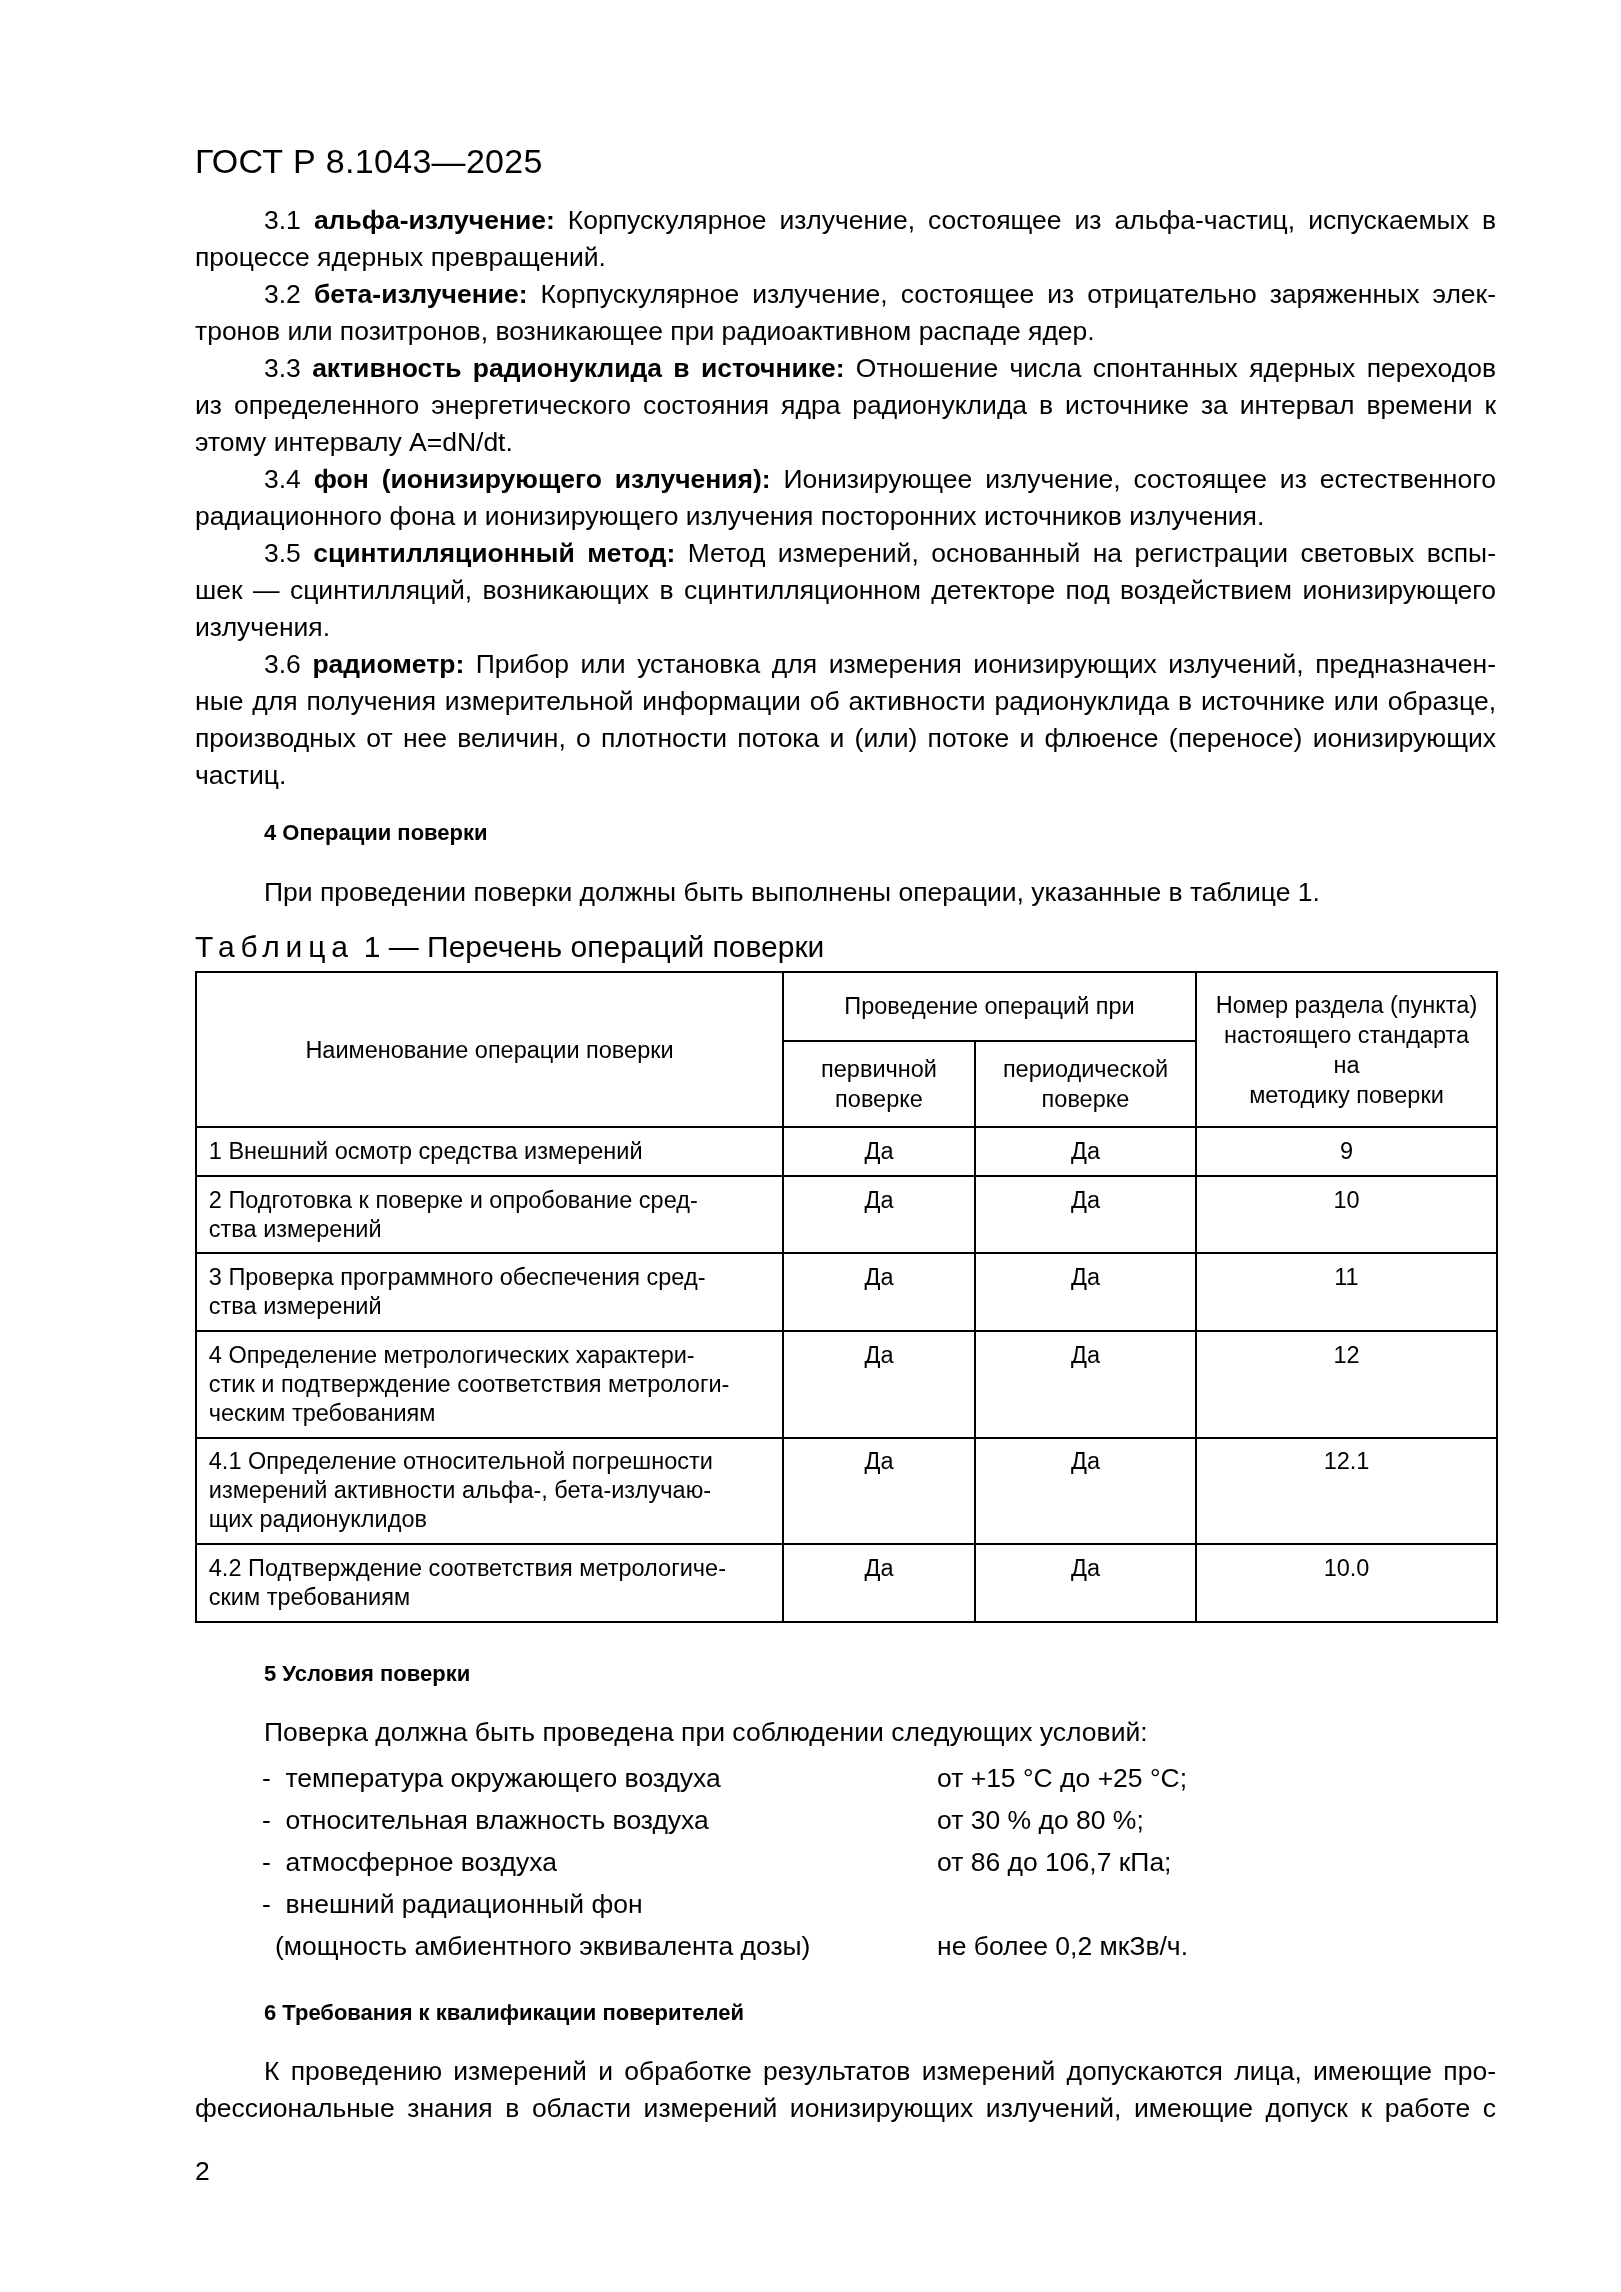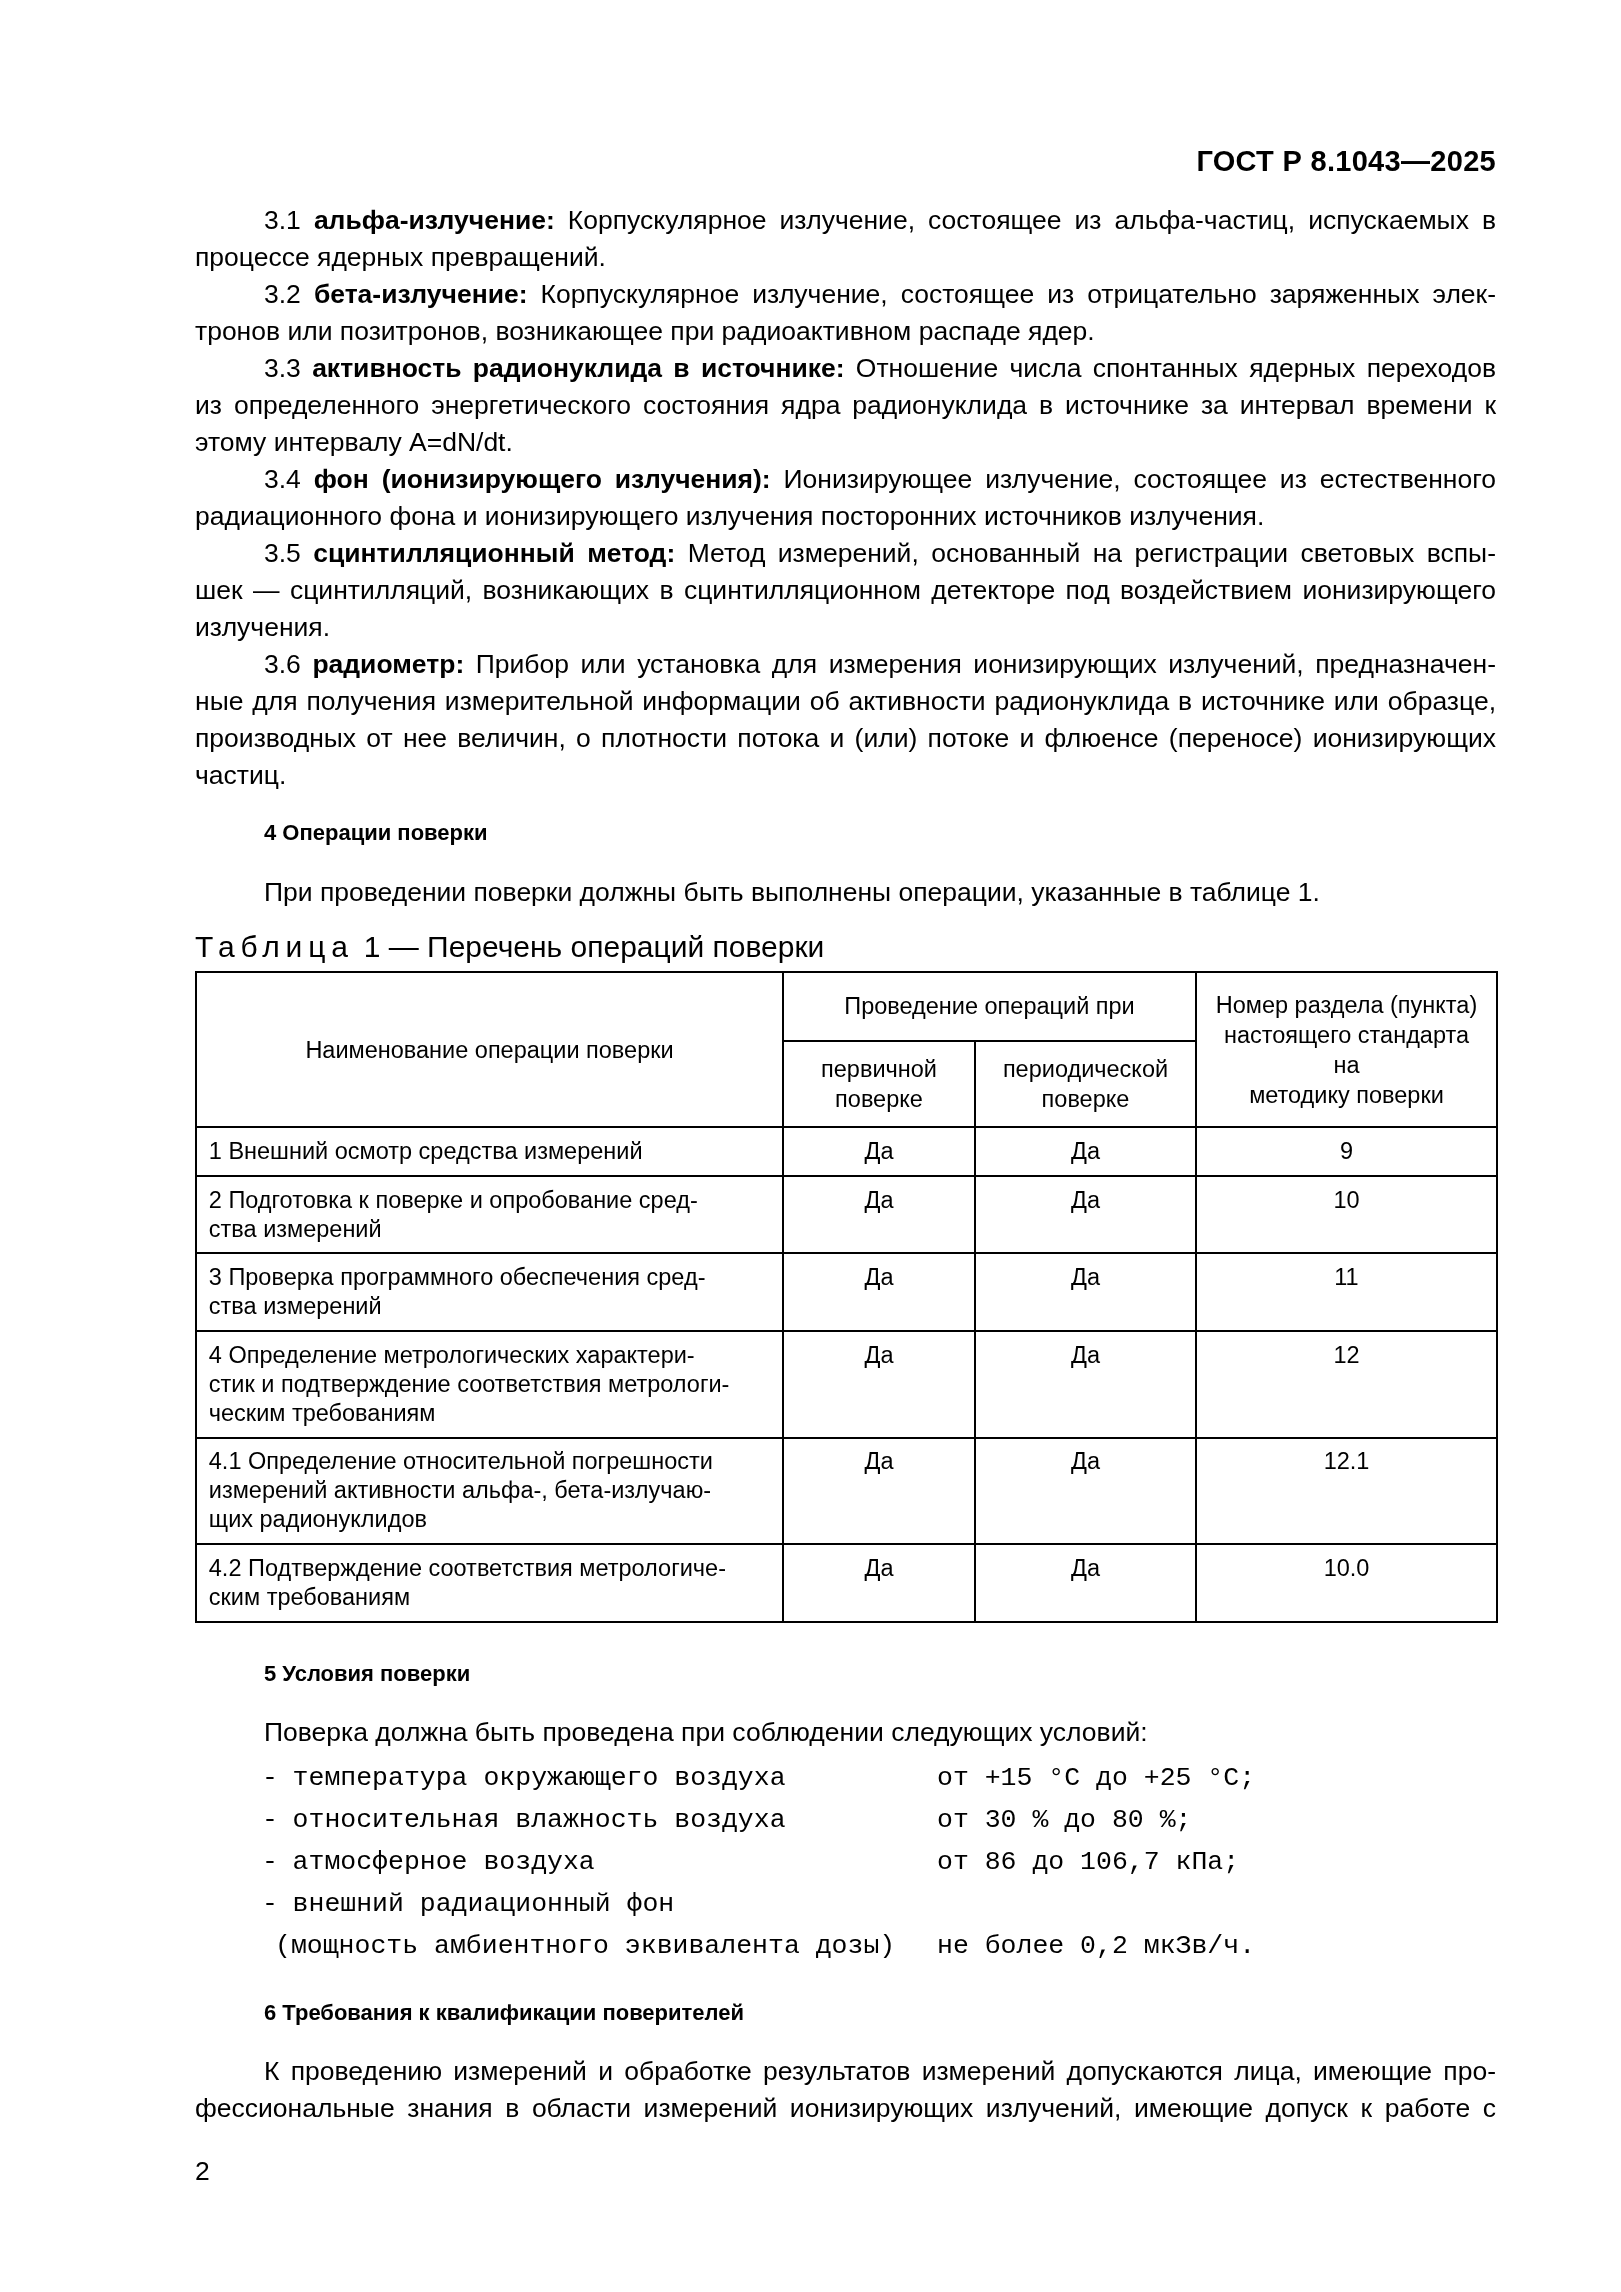--- a/index.html
+++ b/index.html
@@ -6,21 +6,21 @@
   .page{
     position:relative;
     width:1621px;height:2293px;
     background:#ffffff;color:#000000;
     font-family:"Liberation Sans","DejaVu Sans",sans-serif;
     font-size:26.5px;line-height:37px;
     box-sizing:border-box;
     padding:145px 125px 0 195px;
     overflow:hidden;
   }
-  .doc-header{font-weight:bold;font-size:29px;line-height:32px;letter-spacing:0.3px;text-align:right;}
+  .doc-header{font-weight:normal;font-size:34px;line-height:32px;letter-spacing:0.3px;}
   .defs{margin-top:24.5px;}
   .def-line{text-align:justify;}
   .def-line.just{text-align-last:justify;-moz-text-align-last:justify;}
   .def-line.first{text-indent:69px;}
   .def-term{font-weight:bold;}
   .heading{font-weight:bold;font-size:22px;line-height:39px;margin:0;text-indent:69px;}
   .h4{margin-top:19.6px;}
   .h5{margin-top:31px;}
   .h6{margin-top:25.5px;}
   .intro{margin:21.6px 0 0 0;text-indent:69px;}
@@ -37,21 +37,21 @@
     padding:7.8px 11.8px;font-weight:normal;
   }
   .ops thead th{text-align:center;vertical-align:middle;line-height:30px;}
   .th-group{border-bottom-width:2px;height:51px;}
   .th-sub{border-top-width:2px;height:69px;}
   .pre{white-space:pre-line;}
   .ops tbody td{vertical-align:top;line-height:29px;padding-top:8.8px;padding-bottom:8.8px;}
   .cell-name{text-align:left;white-space:pre-line;}
   .cell-val{text-align:center;}
   #conditions{margin-top:5.9px;}
-  .cond-row{display:flex;line-height:42px;font-family:Liberation Mono, monospace;}
+  .cond-row{display:flex;line-height:42px;}
   .cond-label{width:742px;box-sizing:border-box;padding-left:67px;}
   .cond-label .cond-dash{margin-right:14.7px;}
   .cond-label2{width:742px;box-sizing:border-box;padding-left:80px;}
   .cond-value{flex:1;}
   #sec6{margin-top:21.6px;}
   .pageno{margin-top:29px;font-size:26.5px;line-height:31px;}
 </style>
 </head>
 <body>
 

